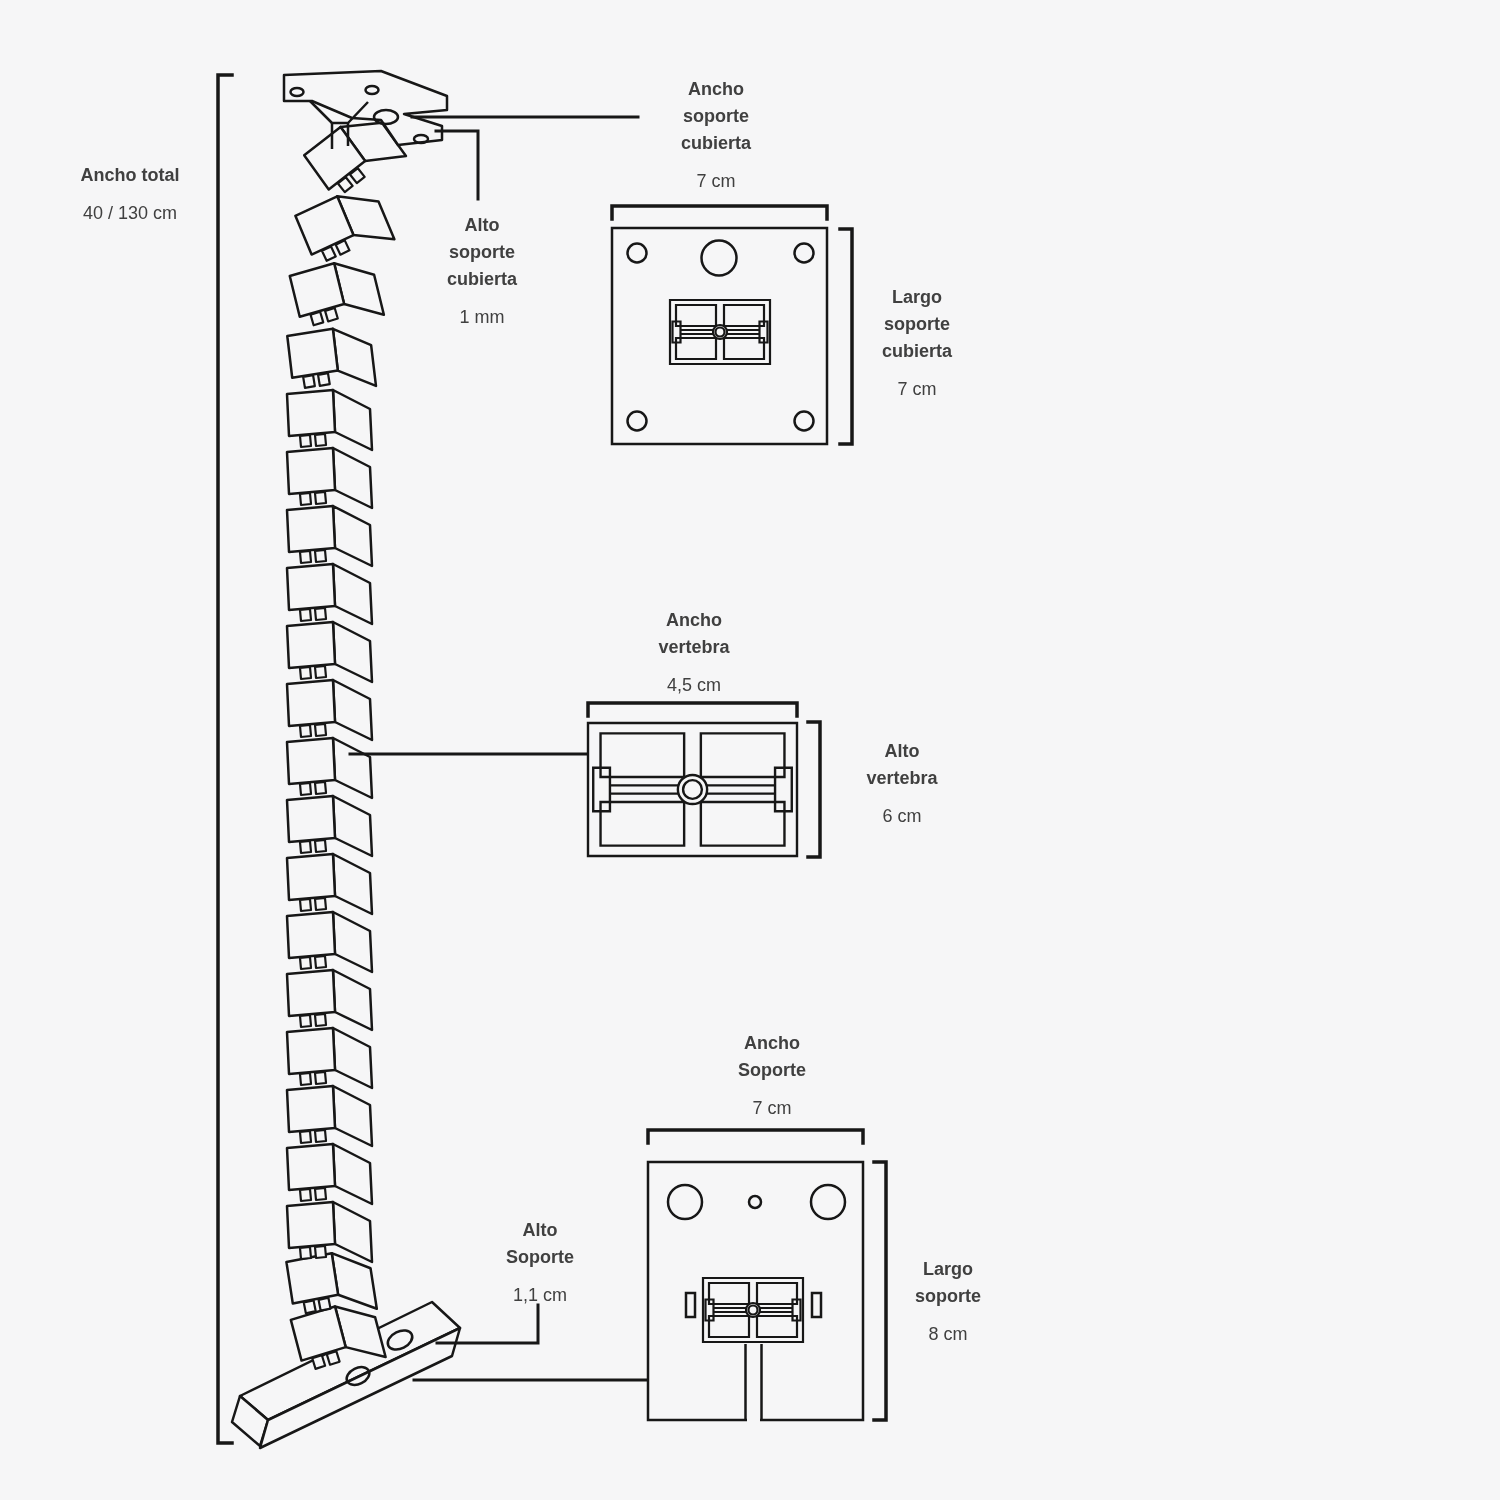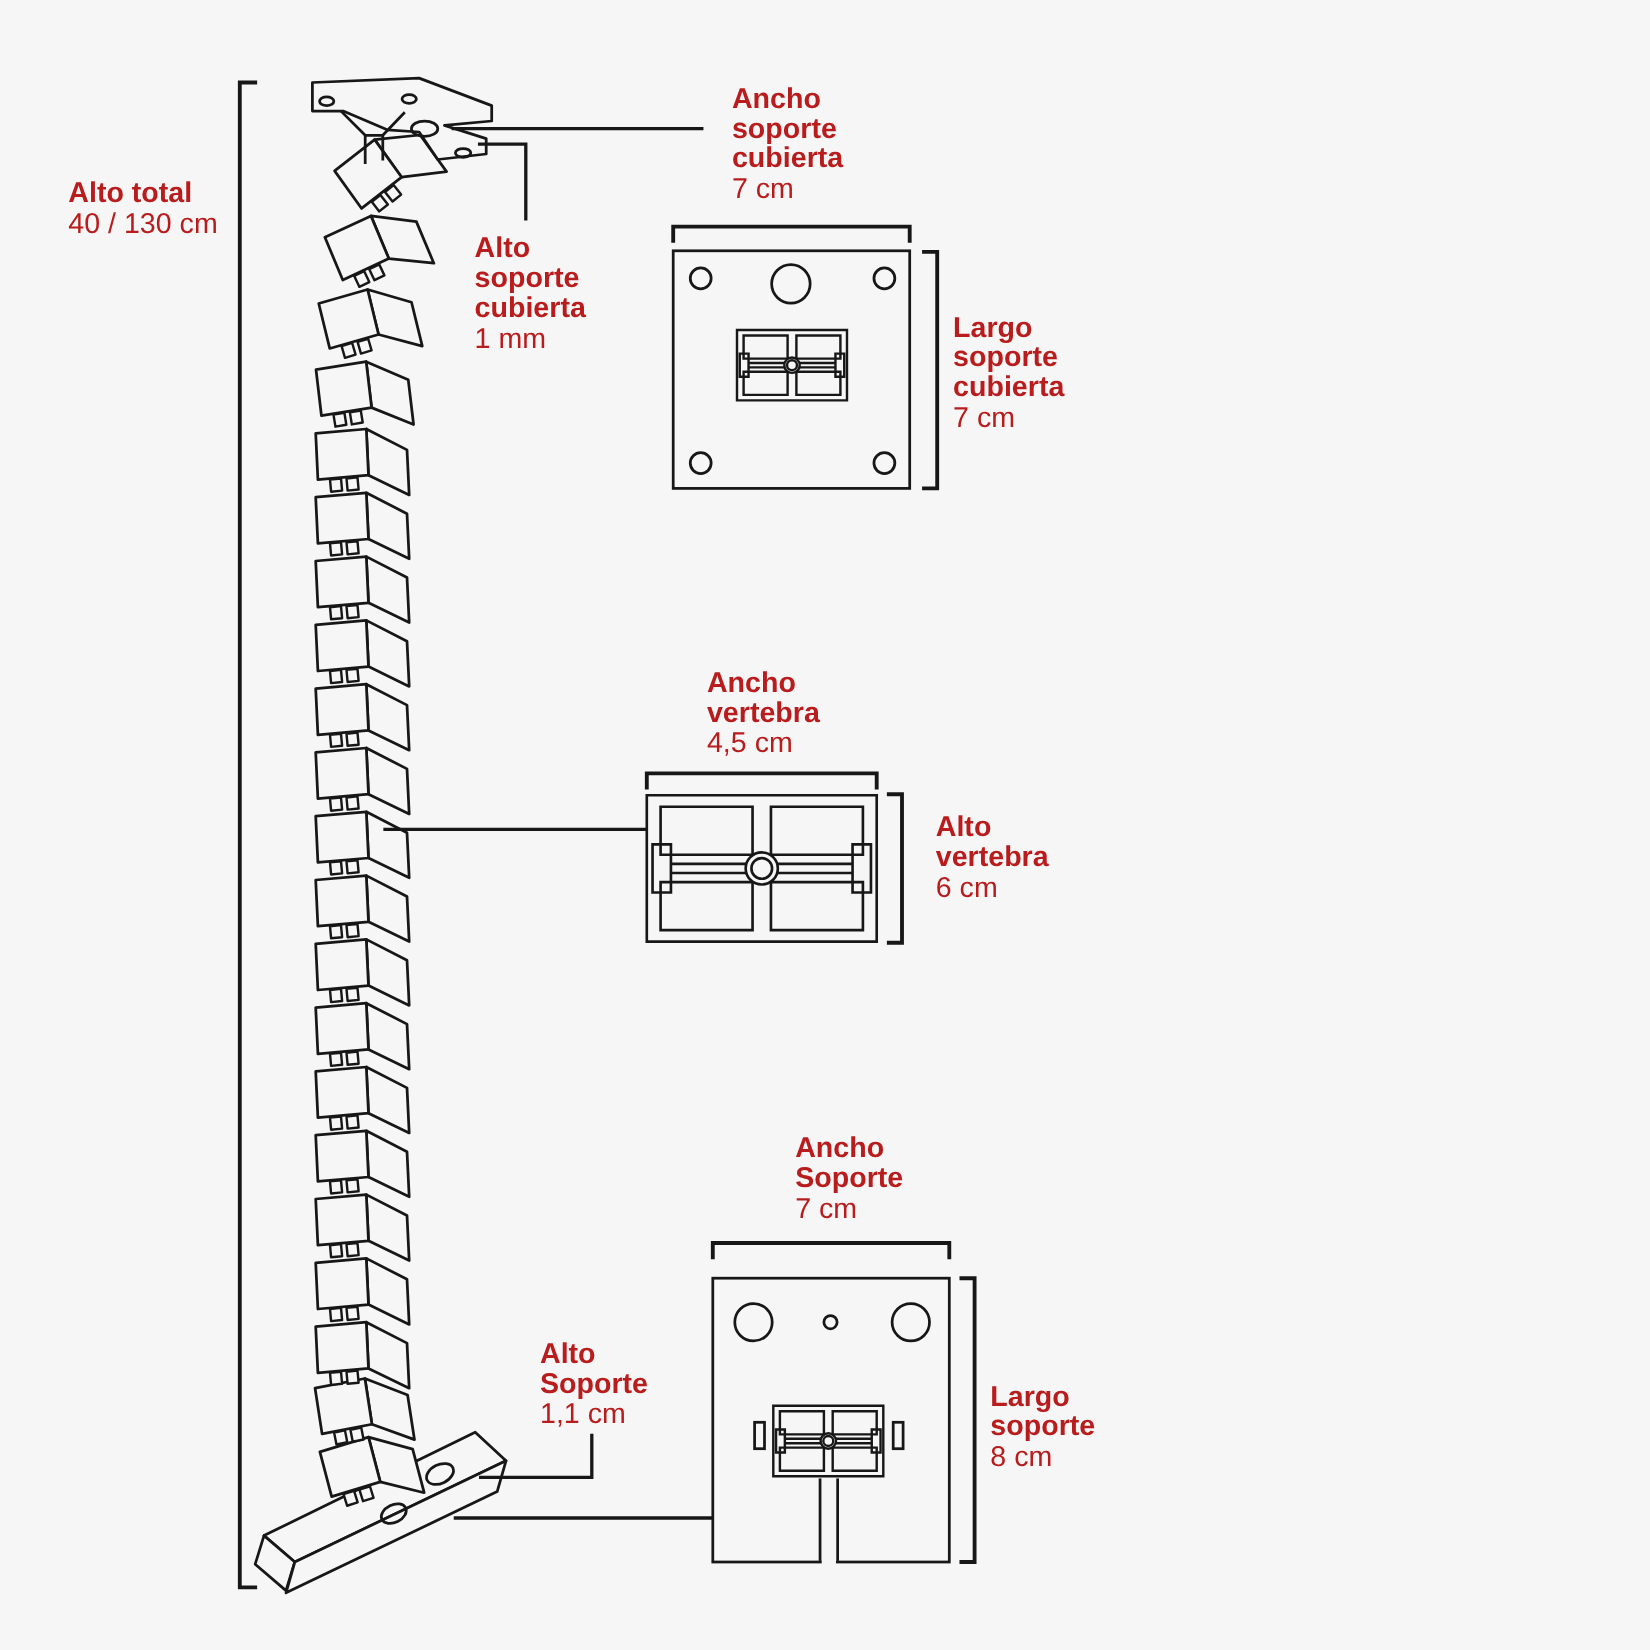--- a/index.html
+++ b/index.html
@@ -3,25 +3,25 @@
 <meta charset="utf-8">
 <style>
   html,body{margin:0;padding:0;}
   body{background:#f6f6f7;}
   .stage{
     position:relative;width:1500px;height:1500px;background:#f6f6f7;
     overflow:hidden;font-family:"Liberation Sans","DejaVu Sans",sans-serif;color:#171717;
   }
   .stage svg{position:absolute;left:0;top:0;}
   .lbl{
-    position:absolute;transform:translateX(-50%);text-align:left;white-space:nowrap;
-    font-weight:700;font-size:26px;line-height:27px;color:#b91c1c;
+    position:absolute;transform:translateX(-50%);text-align:center;white-space:nowrap;
+    font-weight:700;font-size:18px;line-height:27px;color:#404040;
   }
   .lbl b{display:block;font-weight:700;}
-  .lbl .val{display:block;font-weight:400;margin-top:1px;}
+  .lbl .val{display:block;font-weight:400;margin-top:11px;}
 </style>
 </head>
 <body style="background: rgb(246, 246, 247);">
 
 <div class="stage">
 
   <svg width="1500" height="1500" viewBox="0 0 1500 1500">
     <defs>
       <g id="vlink">
         <polygon points="46,0 83,19 85,60 48,42" fill="#f6f6f7" stroke-width="2.5"></polygon>
@@ -141,21 +141,21 @@
       <line x1="745.5" y1="1344" x2="745.5" y2="1419"></line>
       <line x1="761.5" y1="1344" x2="761.5" y2="1419"></line>
       <g stroke-width="3.5" stroke-linecap="square">
         <path d="M648,1143 L648,1130 L863,1130 L863,1143"></path>
         <path d="M874,1162 L886,1162 L886,1420 L874,1420"></path>
       </g>
     </g>
   </svg>
 
   <div class="lbl" style="left:130px;top:162px;">
-    <b>Alto total</b>
+    <b>Ancho total</b>
     <span class="val">40 / 130 cm</span>
   </div>
 
   <div class="lbl" style="left:716px;top:76px;">
     <b>Ancho</b>
     <b>soporte</b>
     <b>cubierta</b>
     <span class="val">7 cm</span>
   </div>
 

